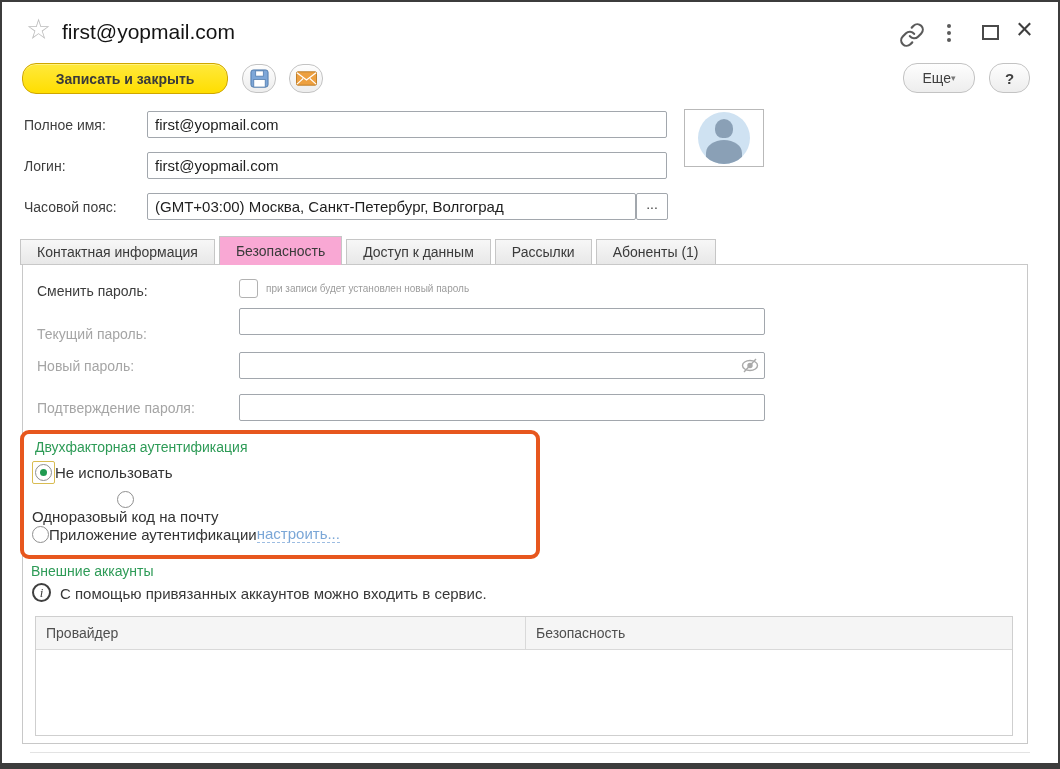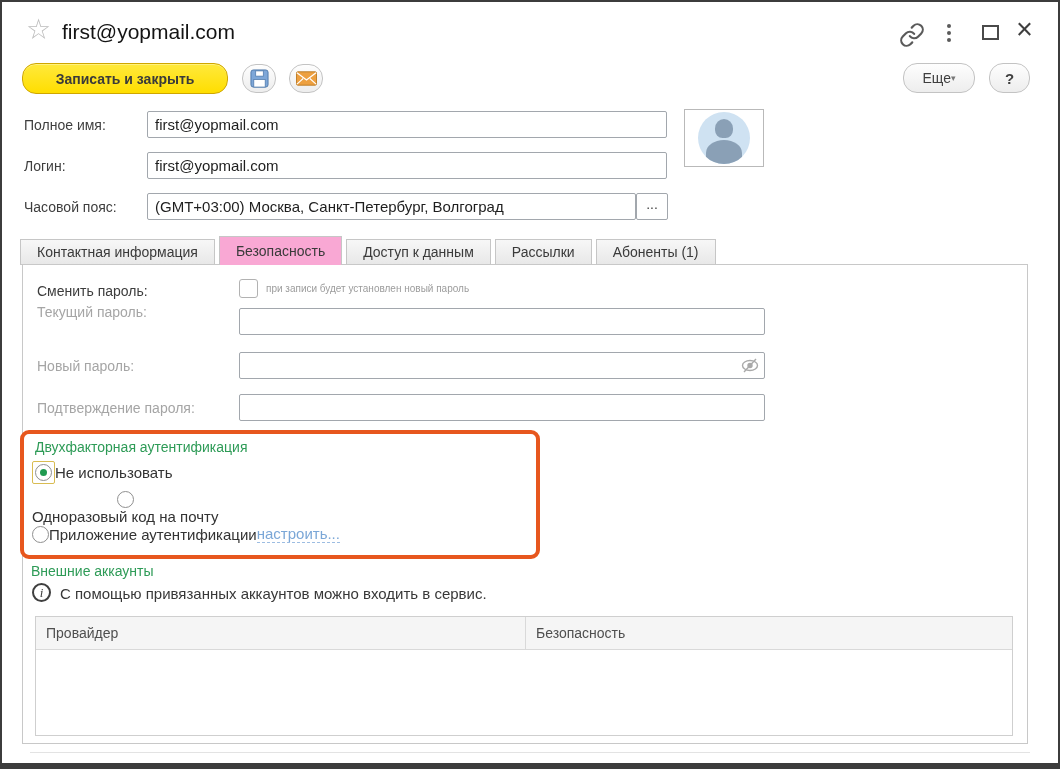--- a/index.html
+++ b/index.html
@@ -77,21 +77,21 @@
 
   
   .panel { left:20px; top:262px; width:1006px; height:480px; border:1px solid #c8c8c8; background:#fff; }
 
   .lbl-dark { font-size:14px; color:#3c3c3c; }
   .lbl-gray { font-size:14px; color:#a5a5a5; }
   .lbl-change { left:35px; top:281px; }
   .checkbox { left:237px; top:277px; width:19px; height:19px; border:1px solid #b2b2b2; border-radius:3px; background:#fff; }
   .checkbox-hint { left:264px; top:281px; font-size:10px; color:#9c9c9c; }
 
-  .lbl-current { left:35px; top:302px; }
+  .lbl-current { left:35px; top:324px; }
   .inp-current { left:237px; top:306px; width:526px; border-color:#d7d7d7; }
   .lbl-new { left:35px; top:356px; }
   .inp-new { left:237px; top:350px; width:526px; border-color:#d7d7d7; }
   .eye-icon { left:738px; top:355px; width:20px; height:17px; color:#a9a9a9; }
   .btn-generate { left:777px; top:347px; width:100px; height:33px; font-size:15px;
     background:linear-gradient(#fdfdfd,#f1f1f1); border:1px solid #d8d8d8; color:#b0b0b0; }
   .lbl-confirm { left:35px; top:398px; }
   .inp-confirm { left:237px; top:392px; width:526px; border-color:#d7d7d7; }
 
   

